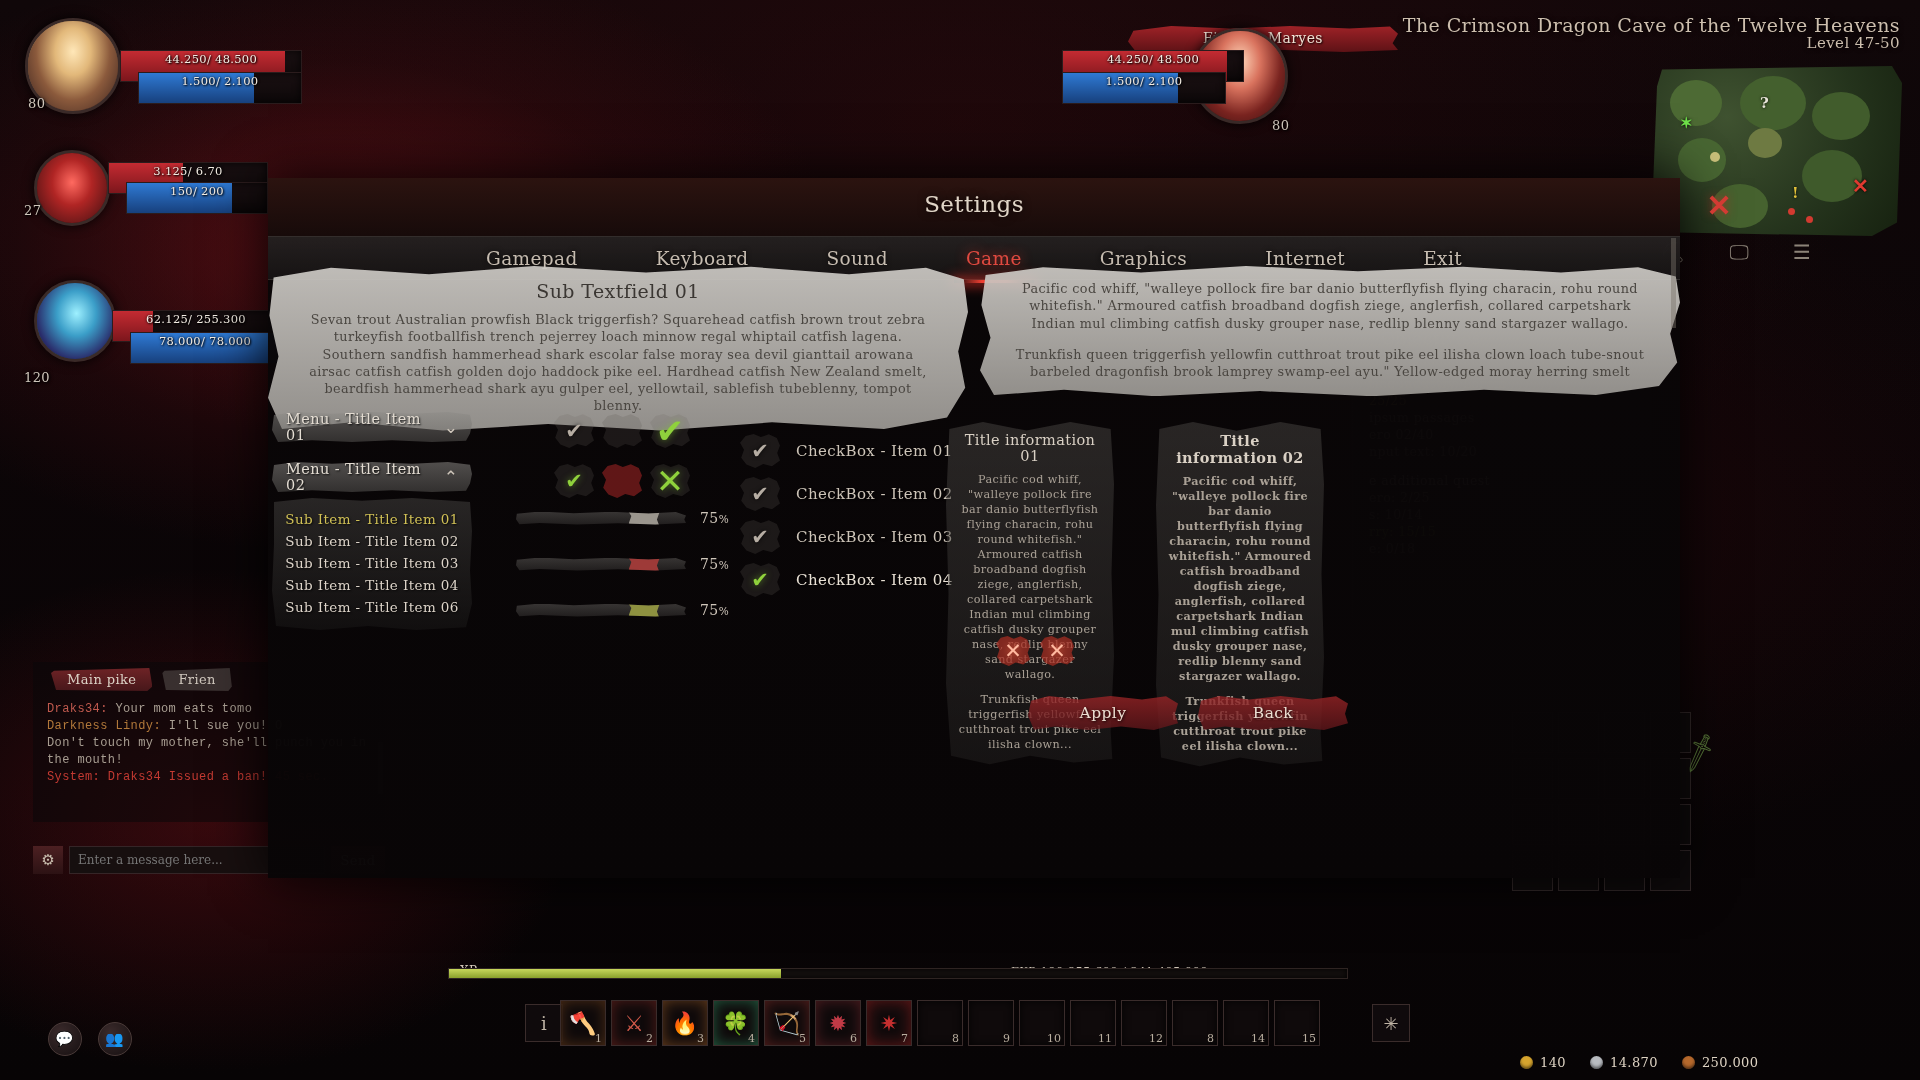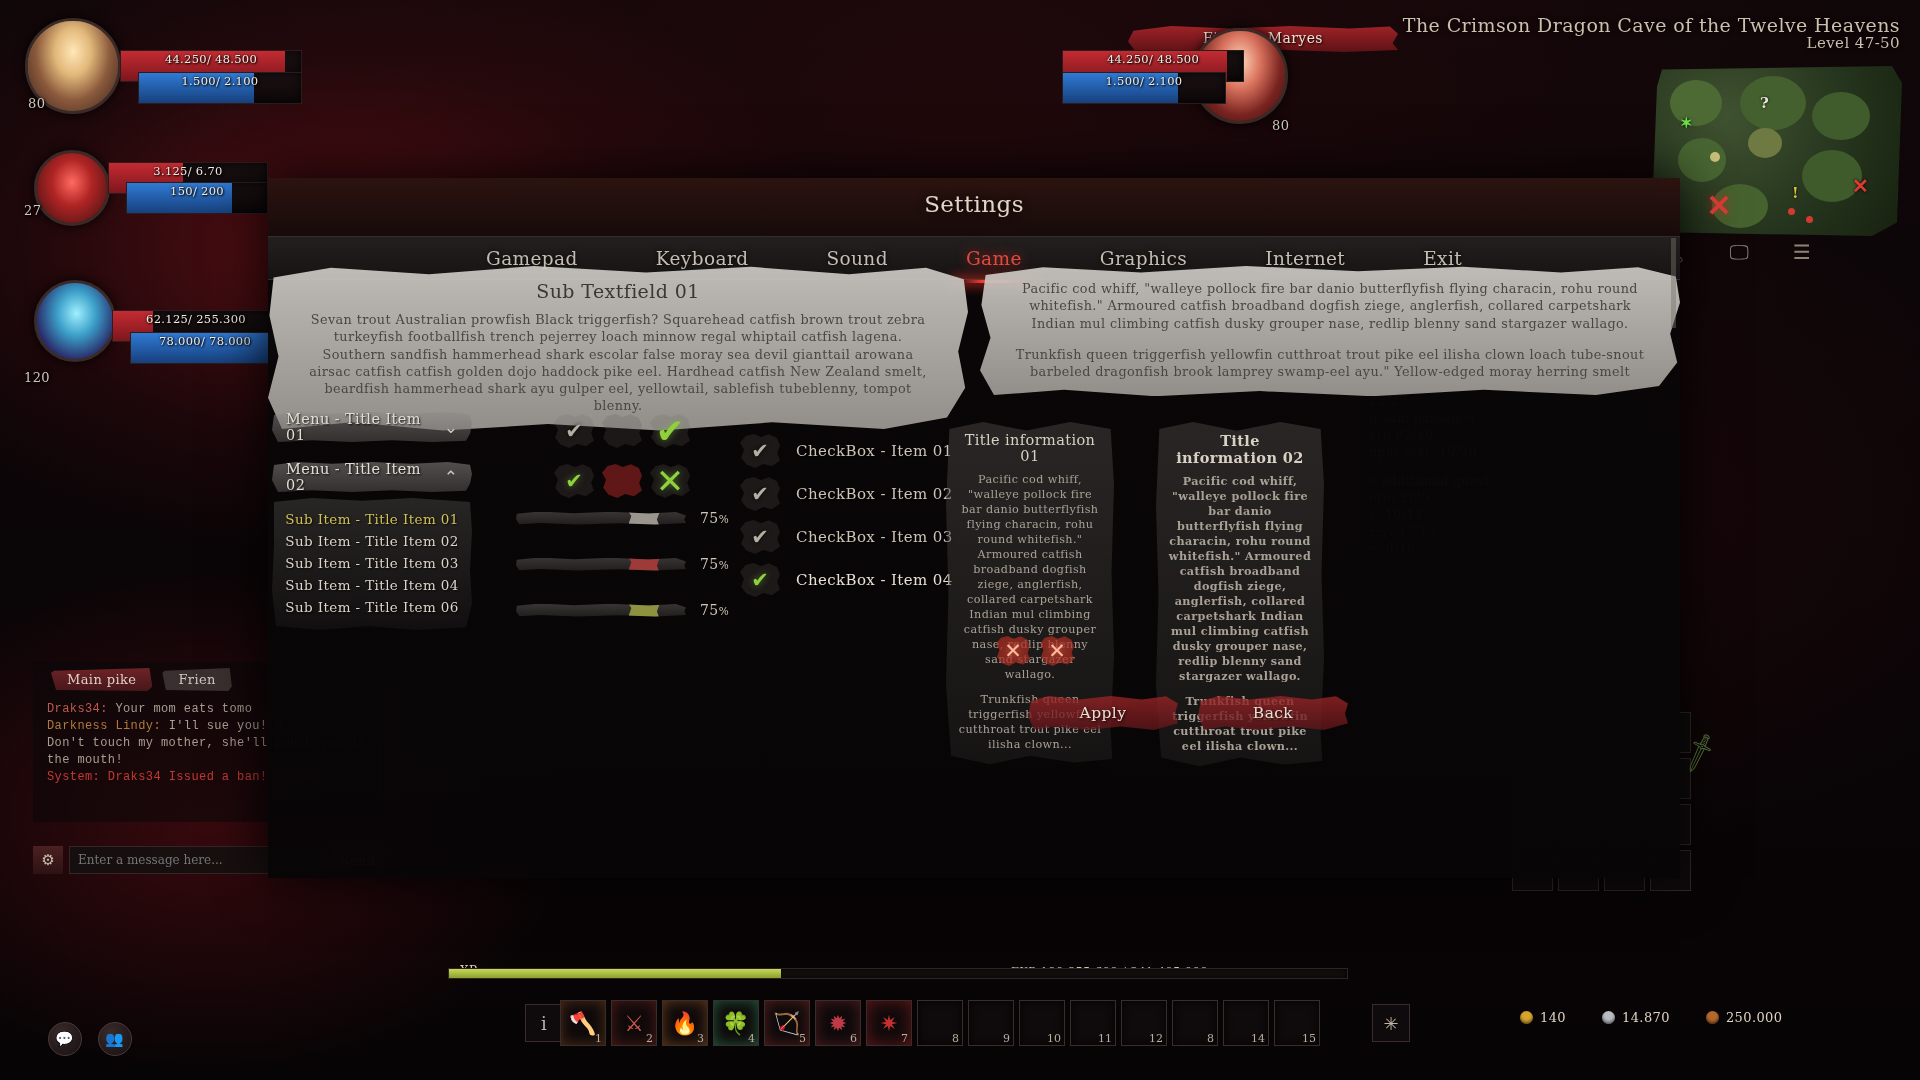--- a/index.html
+++ b/index.html
@@ -140,21 +140,21 @@
   }
   .slot .num { position:absolute; right: 3px; bottom: 0px; font-size: 11px; color:#b9ae9f; }
   .slot .gly { position:absolute; inset: 4px; display:flex; align-items:center; justify-content:center; font-size: 22px; }
   .sq-btn {
     position: absolute; width: 38px; height: 38px; background: rgba(18,13,14,.8);
     border:1px solid #3a2c2b; display:flex; align-items:center; justify-content:center;
     color:#bfb4a5; font-size: 18px;
   }
 
   
-  #currency { position: absolute; left: 1520px; top: 1010px; display:flex; gap: 36px; align-items:flex-start; }
+  #currency { position: absolute; left: 1520px; top: 1055px; display:flex; gap: 24px; align-items:flex-start; }
   .cur { display:flex; align-items:center; gap: 7px; color:#ded3c3; font-size: 13px; }
   .coin { width: 13px; height: 13px; border-radius:50%; box-shadow: inset 0 -2px 3px rgba(0,0,0,.5); }
 
   
   #inv-grid { position: absolute; left: 1512px; top: 712px; display:grid; grid-template-columns: repeat(4, 41px); gap: 5px; }
   .inv-cell { width: 41px; height: 41px; background: rgba(18,14,15,.75); border:1px solid #34292a; }
 
   
   #settings {
     position: absolute; left: 268px; top: 178px; width: 1412px; height: 700px;

